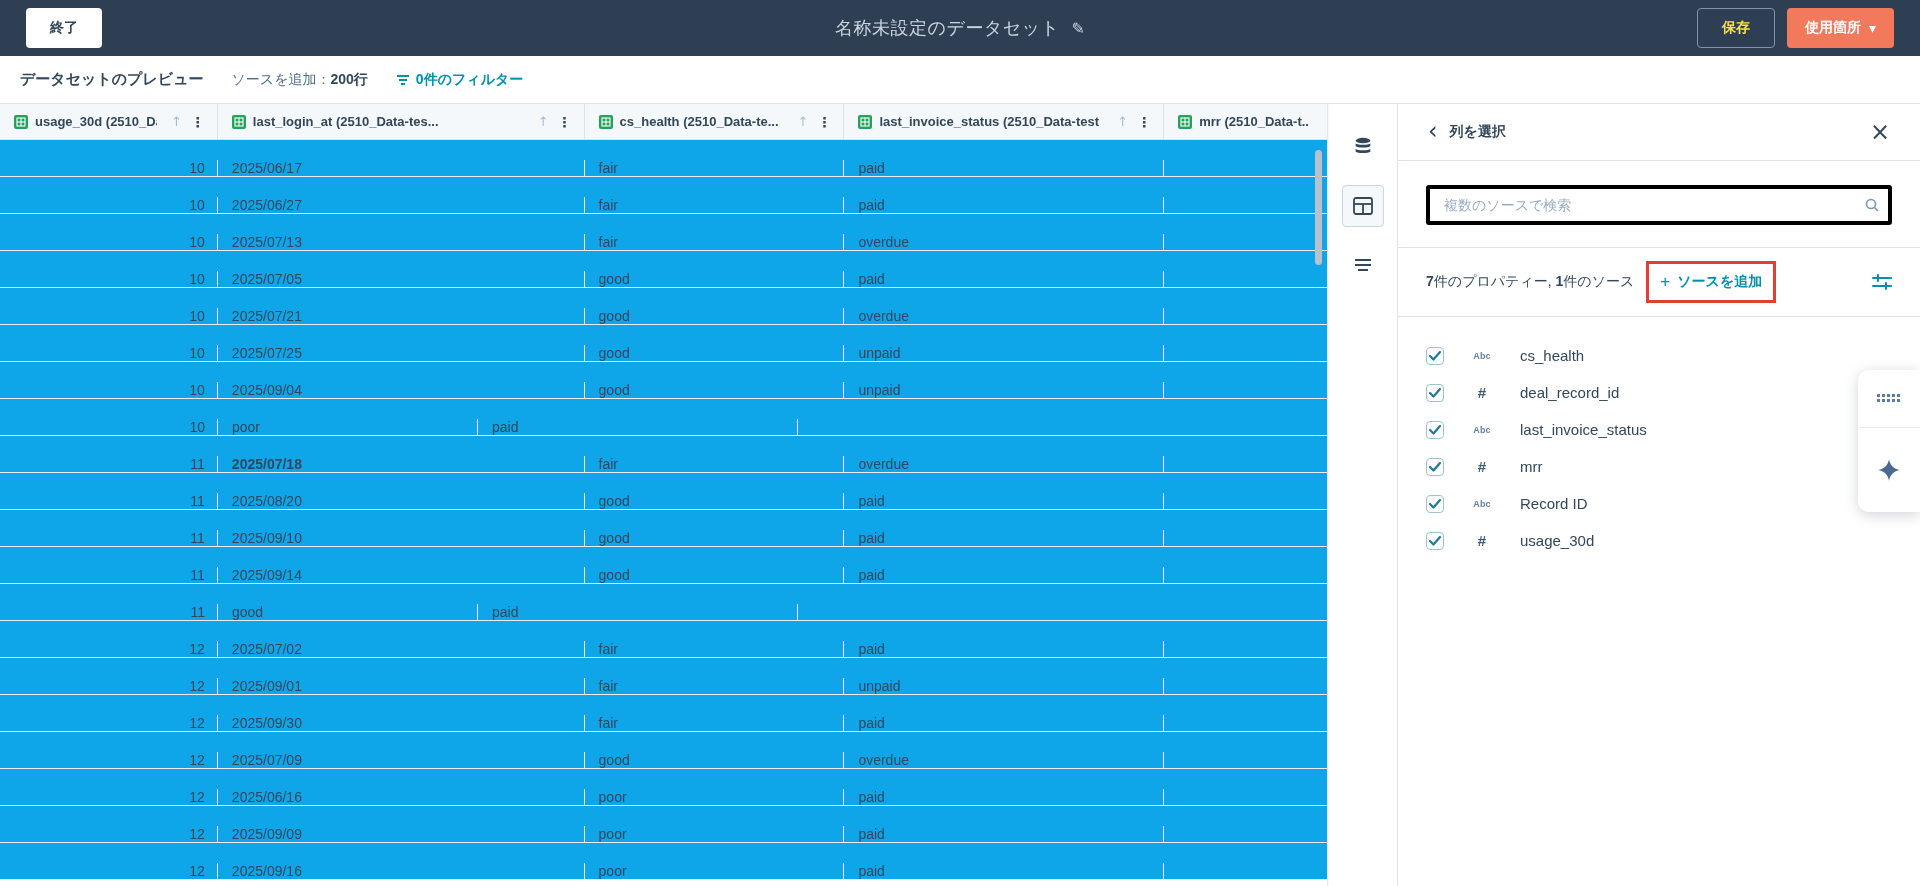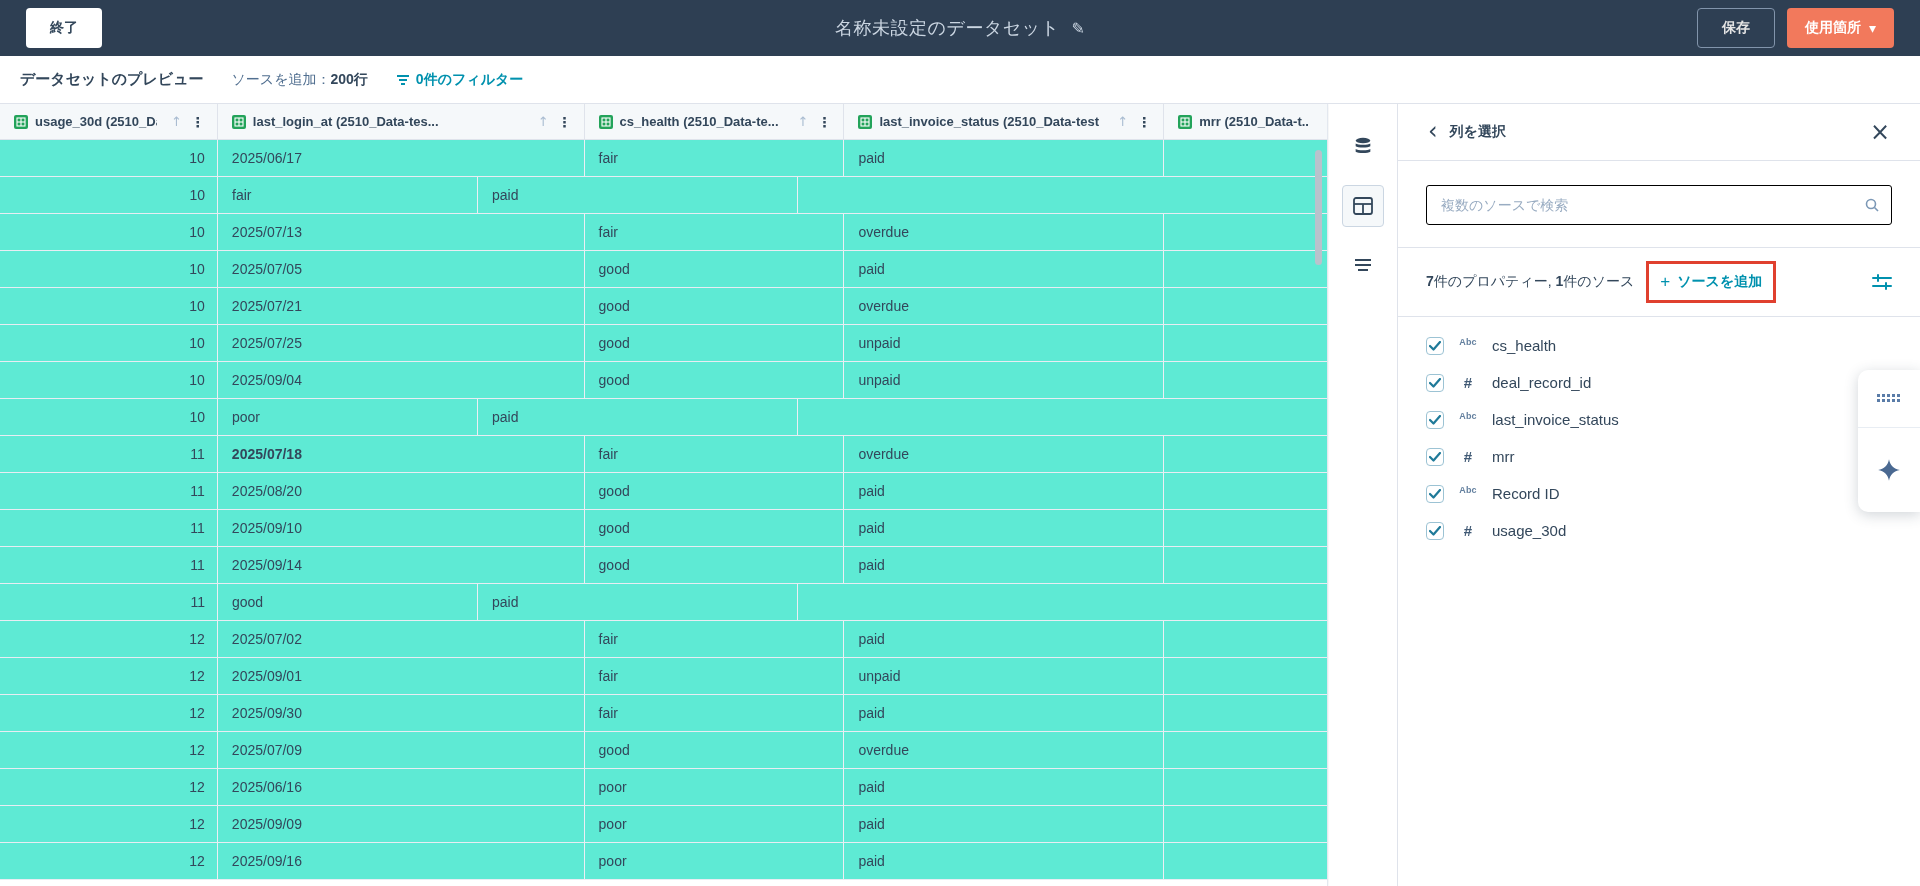--- a/index.html
+++ b/index.html
@@ -7,21 +7,21 @@
   body { font-family:"Liberation Sans","DejaVu Sans",sans-serif; background:#fff; color:#33475b; position:relative; }
   .uni { font-family:"DejaVu Sans",sans-serif; }
 
   
   .topbar { position:absolute; top:0; left:0; right:0; height:56px; background:#2e3f53; display:flex; align-items:center; padding:0 26px; z-index:20; }
   .btn-exit { background:#fff; color:#33475b; font-weight:bold; font-size:14px; border:none; border-radius:4px; padding:11px 24px; cursor:pointer; }
   .topbar-center { position:absolute; left:0; right:0; display:flex; justify-content:center; align-items:center; gap:12px; pointer-events:none; }
   .topbar-title { color:#cbd6e2; font-size:18px; letter-spacing:.5px; }
   .pencil { color:#cbd6e2; font-size:16px; pointer-events:auto; cursor:pointer; }
   .topbar-right { margin-left:auto; display:flex; gap:12px; z-index:2; }
-  .btn-save { background:transparent; color:#e5e5e5; font-size:14px; font-weight:bold; border:1px solid #8294ab; border-radius:4px; padding:10px 24px; cursor:pointer; }
+  .btn-save { background:transparent; color:#fde047; font-size:14px; font-weight:bold; border:1px solid #8294ab; border-radius:4px; padding:10px 24px; cursor:pointer; }
   .btn-usage { background:#f2795c; color:#fff; font-size:14px; font-weight:bold; border:none; border-radius:4px; padding:10px 18px; cursor:pointer; display:flex; align-items:center; gap:8px; }
 
   
   .previewbar { position:absolute; top:56px; left:0; right:0; height:48px; background:#fff; border-bottom:1px solid #dfe3eb; display:flex; align-items:center; padding:0 20px; gap:28px; z-index:10; }
   .pv-title { font-size:15px; font-weight:bold; color:#33475b; }
   .pv-total { font-size:14px; color:#516f90; }
   .pv-total b { color:#33475b; }
   .pv-filter { display:flex; align-items:center; gap:6px; color:#0091ae; font-size:14px; font-weight:bold; cursor:pointer; }
 
   
@@ -29,53 +29,53 @@
 
   
   .table-area { position:absolute; top:0; bottom:0; left:0; width:1328px; border-right:1px solid #e3e8ef; box-shadow:3px 0 6px rgba(45,62,80,.06); background:#fff; overflow:hidden; }
   .thead { display:flex; height:36px; background:#f5f8fa; border-bottom:1px solid #dfe3eb; }
   .thcell { display:flex; align-items:center; gap:7px; padding:0 10px 0 14px; border-right:1px solid #dfe3eb; overflow:hidden; white-space:nowrap; cursor:pointer; }
   .thcell:last-child { border-right:none; }
   .th-label { font-size:13px; font-weight:bold; color:#33475b; overflow:hidden; }
   .th-spacer { flex:1; }
   .sort-arrow { color:#a9bcd1; font-size:13px; }
   .menu-dots { color:#33475b; font-size:14px; font-weight:bold; padding:0 2px; cursor:pointer; }
-  .trow { display:flex; height:37px; border-bottom:1px solid #e8edf3; background:#5eead4; }
+  .trow { display:flex; height:37px; border-bottom:1px solid #e8edf3; background:#0ea5e9;align-items:flex-end; }
   .tcell { font-size:14px; color:#33475b; display:flex; align-items:center; padding:0 14px; border-right:1px solid #eceff4; overflow:hidden; white-space:nowrap; }
   .tcell.right { justify-content:flex-end; padding-right:12px; }
   .tcell:last-child { border-right:none; }
   .vscroll { position:absolute; right:5px; top:46px; width:7px; height:115px; border-radius:4px; background:#b9c2cc; cursor:pointer; }
 
   
   .rail { position:absolute; top:0; bottom:0; left:1329px; width:68px; background:#fff; display:flex; flex-direction:column; align-items:center; padding-top:22px; gap:17px; }
   .rail-btn { width:42px; height:42px; display:flex; align-items:center; justify-content:center; border-radius:4px; cursor:pointer; }
   .rail-btn.selected { background:#f5f8fa; border:1px solid #cbd6e2; }
 
   
   .panel { position:absolute; top:0; bottom:0; left:1397px; right:0; background:#fff; border-left:1px solid #dfe3eb; }
   .panel-head { height:57px; border-bottom:1px solid #dfe3eb; display:flex; align-items:center; padding:0 30px; gap:12px; }
   .back-chevron { font-size:24px; line-height:1; color:#33475b; cursor:pointer; margin-top:-3px; }
   .panel-title { font-size:14px; font-weight:bold; color:#33475b; }
   .close-x { margin-left:auto; font-size:24px; color:#33475b; cursor:pointer; line-height:1; }
   .panel-search { padding:24px 28px 22px; border-bottom:1px solid #dfe3eb; }
   .search-wrap { position:relative; }
-  .search-input { width:100%; height:40px; border:1px solid #000000; border-radius:3px; padding:0 40px 0 14px; font-size:14px; color:#33475b; font-family:inherit; }
+  .search-input { width:100%; height:40px; border:4px solid #000000; border-radius:3px; padding:0 40px 0 14px; font-size:14px; color:#33475b; font-family:inherit; }
   .search-input::placeholder { color:#99acc2; }
   .search-icon { position:absolute; right:12px; top:12px; }
   .panel-summary { padding:13px 28px; border-bottom:1px solid #dfe3eb; display:flex; align-items:center; }
   .summary-text { font-size:14px; color:#33475b; white-space:nowrap; }
   .summary-text b { font-weight:bold; }
   .annotation-box { margin-left:12px; border:3px solid #e0402f; padding:8px 11px; display:inline-flex; align-items:center; }
   .add-source { color:#0091ae; font-size:14px; font-weight:bold; cursor:pointer; display:flex; align-items:center; gap:7px; white-space:nowrap; }
   .add-source .plus { font-size:17px; font-weight:normal; }
   .sliders { margin-left:auto; cursor:pointer; display:flex; }
   .panel-source { padding:20px 28px; }
   .source-title-row { display:flex; align-items:center; gap:8px; margin-bottom:10px; }
   .source-title { font-size:15px; font-weight:bold; color:#33475b; }
-  .prop-item { display:flex; align-items:flex-start; height:37px; gap:10px; cursor:pointer; }
+  .prop-item { display:flex; align-items:center; height:37px; gap:24px; cursor:pointer; }
   .checkbox { width:18px; height:18px; border:1.5px solid #9cc3d4; border-radius:4px; background:#fff; display:flex; align-items:center; justify-content:center; cursor:pointer; flex:none; }
   .type-icon { width:28px; display:flex; justify-content:center; flex:none; }
   .t-abc { font-size:9px; font-weight:bold; color:#64809f; letter-spacing:.2px; }
   .t-hash { font-size:15px; font-weight:bold; color:#425b76; }
   .prop-name { font-size:15px; color:#33475b; }
 
   
   .float-card { position:absolute; right:0; top:266px; width:62px; height:142px; background:#fff; border-radius:10px 0 0 10px; box-shadow:0 3px 14px rgba(45,62,80,.22); z-index:30; display:flex; flex-direction:column; }
   .float-top { height:58px; border-bottom:1px solid #e8edf3; display:flex; align-items:center; justify-content:center; cursor:grab; }
   .float-bottom { flex:1; display:flex; align-items:center; justify-content:center; cursor:pointer; }
@@ -198,20 +198,21 @@
     <div class="tbody">
         <div class="trow">
           <div class="tcell right" style="width: 218px;">10</div>
           <div class="tcell" style="width: 367px;">2025/06/17</div>
           <div class="tcell" style="width: 260px;">fair</div>
           <div class="tcell" style="width: 320px;">paid</div>
           <div class="tcell" style="width: 163px;"></div>
         </div>
         <div class="trow">
           <div class="tcell right" style="width: 218px;">10</div>
+          <div class="tcell" style="width: 367px;">2025/06/27</div>
           <div class="tcell" style="width: 260px;">fair</div>
           <div class="tcell" style="width: 320px;">paid</div>
           <div class="tcell" style="width: 163px;"></div>
         </div>
         <div class="trow">
           <div class="tcell right" style="width: 218px;">10</div>
           <div class="tcell" style="width: 367px;">2025/07/13</div>
           <div class="tcell" style="width: 260px;">fair</div>
           <div class="tcell" style="width: 320px;">overdue</div>
           <div class="tcell" style="width: 163px;"></div>

